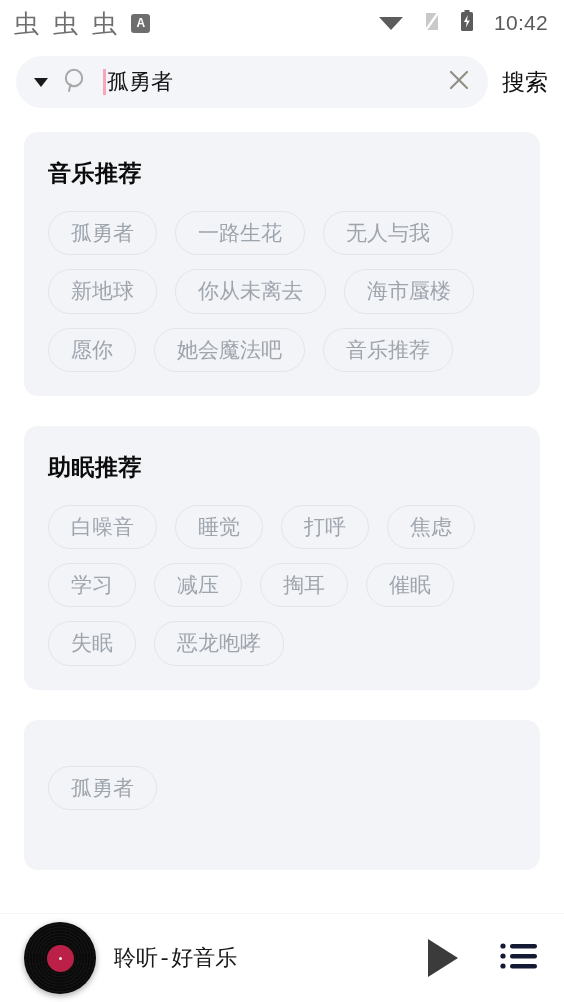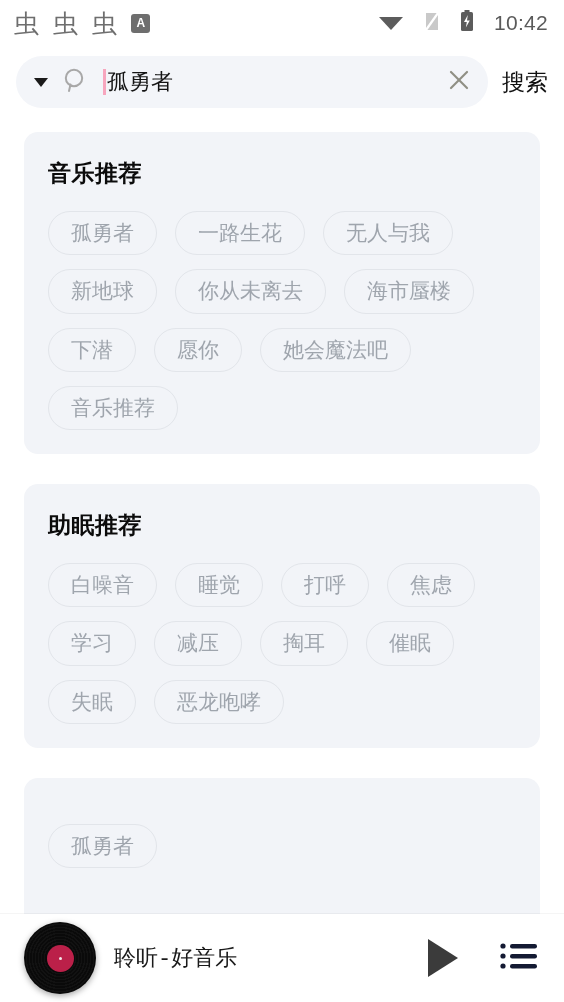--- a/index.html
+++ b/index.html
@@ -180,21 +180,20 @@
       <div class="card-head">
         <div class="card-title">音乐推荐</div>
       </div>
       <div class="chips">
         <span class="chip">孤勇者</span>
         <span class="chip">一路生花</span>
         <span class="chip">无人与我</span>
         <span class="chip">新地球</span>
         <span class="chip">你从未离去</span>
         <span class="chip">海市蜃楼</span>
-        <span class="chip">下潜</span>
         <span class="chip">愿你</span>
         <span class="chip">她会魔法吧</span>
         <span class="chip">音乐推荐</span>
       </div>
     </div>
 
     <div class="card">
       <div class="card-head">
         <div class="card-title">助眠推荐</div>
       </div>

